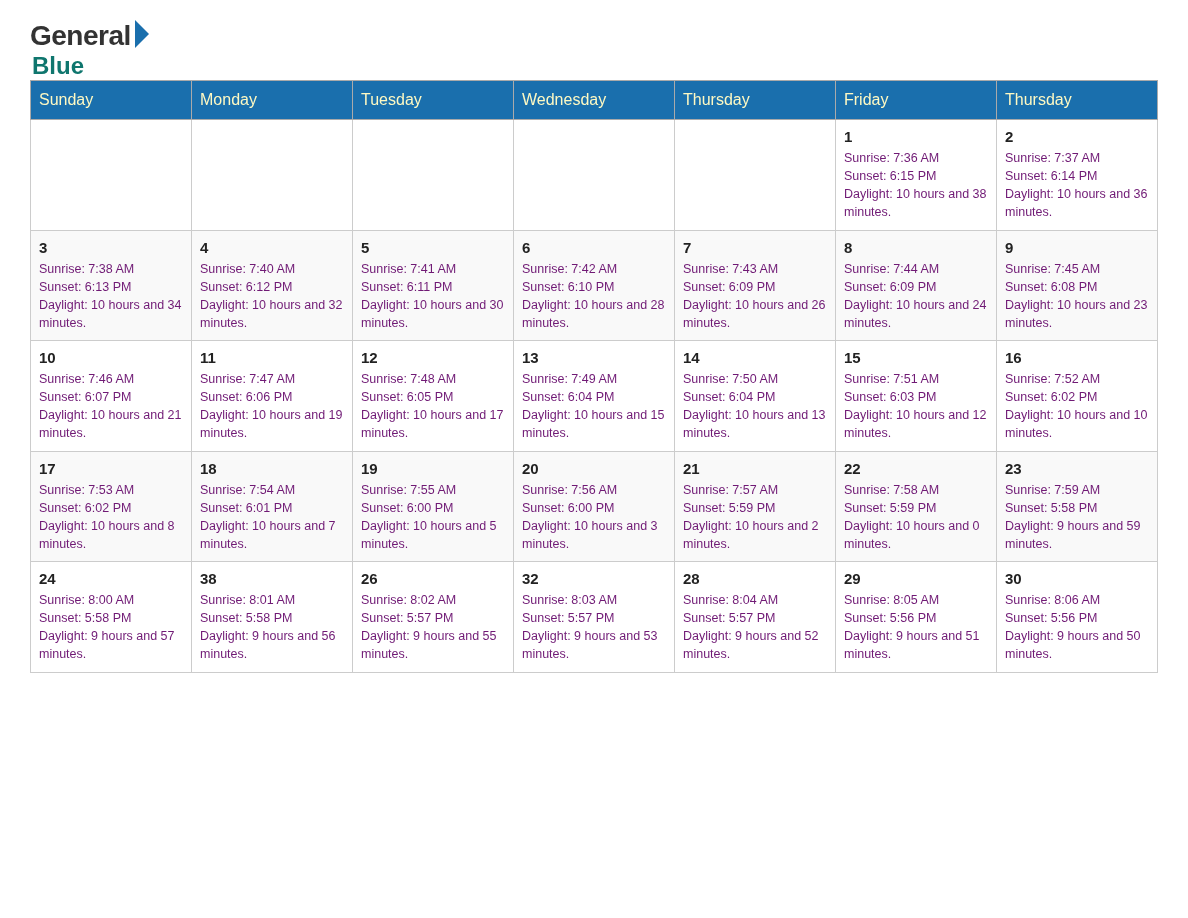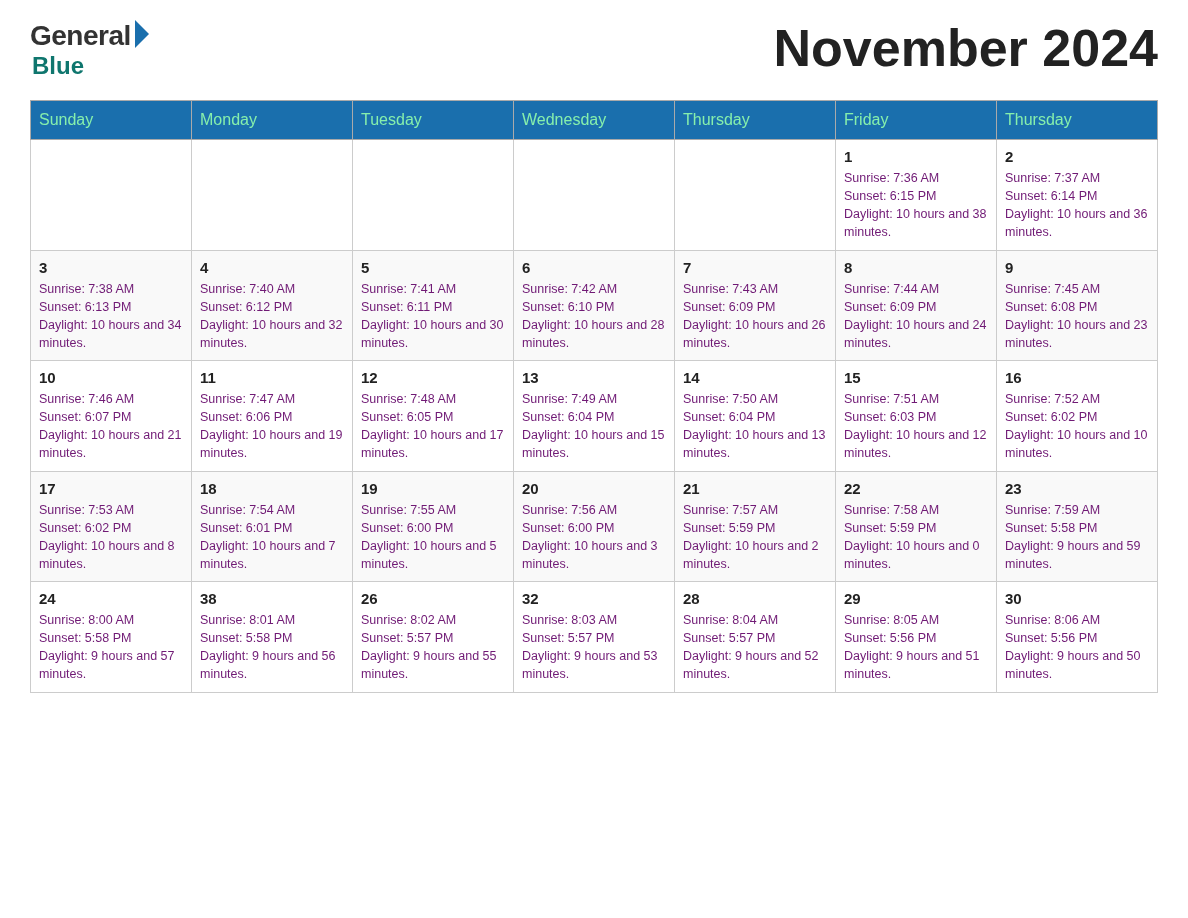--- a/index.html
+++ b/index.html
@@ -8,21 +8,20 @@
       background: #fff;
       color: #333;
       width: 1188px;
       min-height: 918px;
       padding: 20px 30px;
     }
     .header {
       display: flex;
       justify-content: space-between;
       align-items: flex-start;
-      margin-bottom: 20px;
     }
     .logo {
       display: flex;
       flex-direction: column;
       align-items: flex-start;
     }
     .logo-top {
       display: flex;
       align-items: center;
     }
@@ -61,21 +60,21 @@
       color: #555;
       margin-top: 4px;
     }
     .calendar {
       width: 100%;
       border-collapse: collapse;
       border: 1px solid #aaa;
     }
     .calendar th {
       background-color: #1a6fad;
-      color: #86efac;
+      color: #fef9c3;
       padding: 10px 8px;
       text-align: left;
       font-size: 16px;
       font-weight: normal;
       border: 1px solid #aaa;
     }
     .calendar td {
       vertical-align: top;
       padding: 8px;
       border: 1px solid #ccc;
@@ -114,21 +113,20 @@
 
 <div class="header">
   <div class="logo">
     <div class="logo-top">
       <span class="logo-general">General</span>
       <div class="logo-triangle"></div>
     </div>
     <span class="logo-bottom">Blue</span>
   </div>
   <div class="title-section">
-    <div class="month-title">November 2024</div>
   </div>
 </div>
 
 <table class="calendar">
   <thead>
     <tr>
     <th>Sunday</th>
         <th>Monday</th>
         <th>Tuesday</th>
         <th>Wednesday</th>

